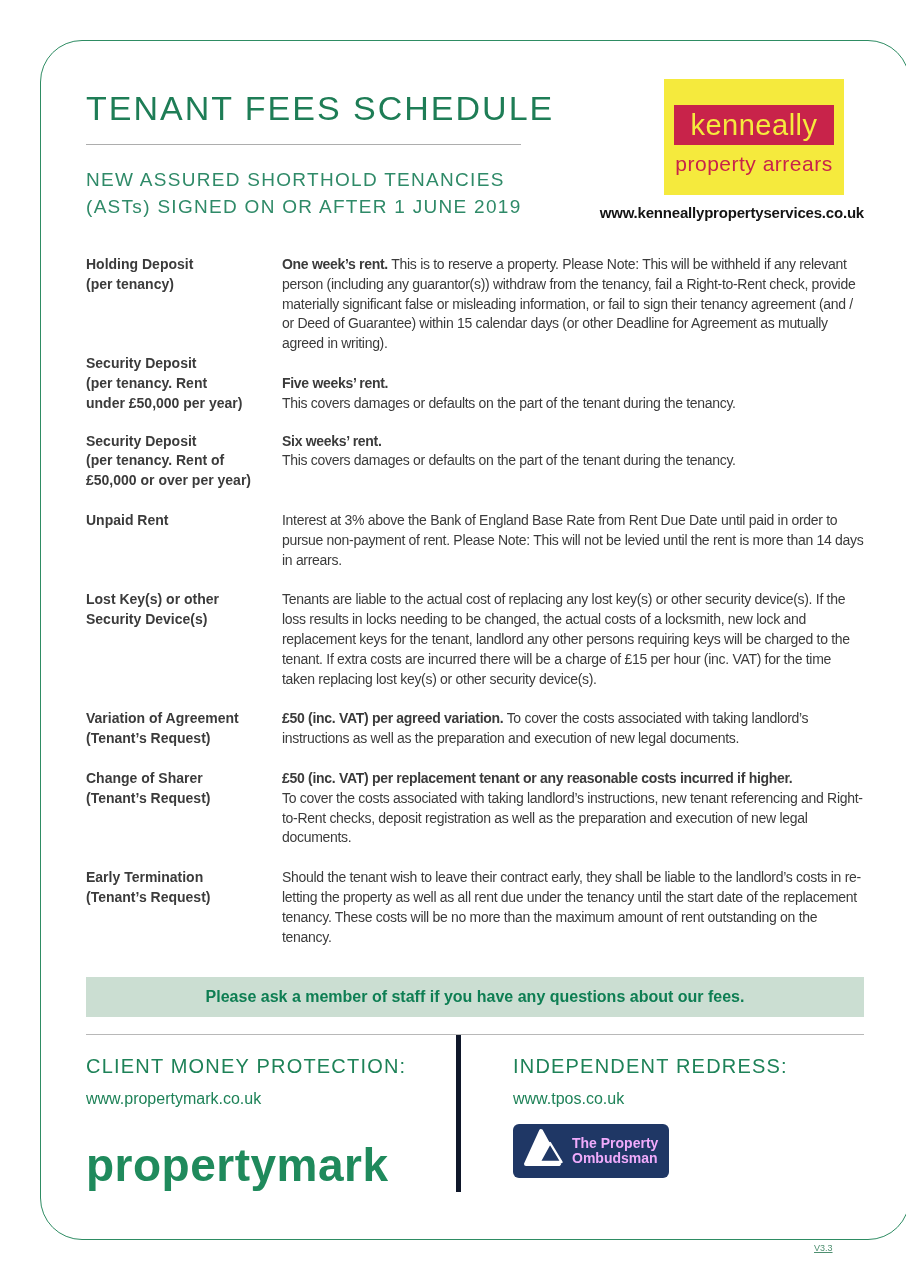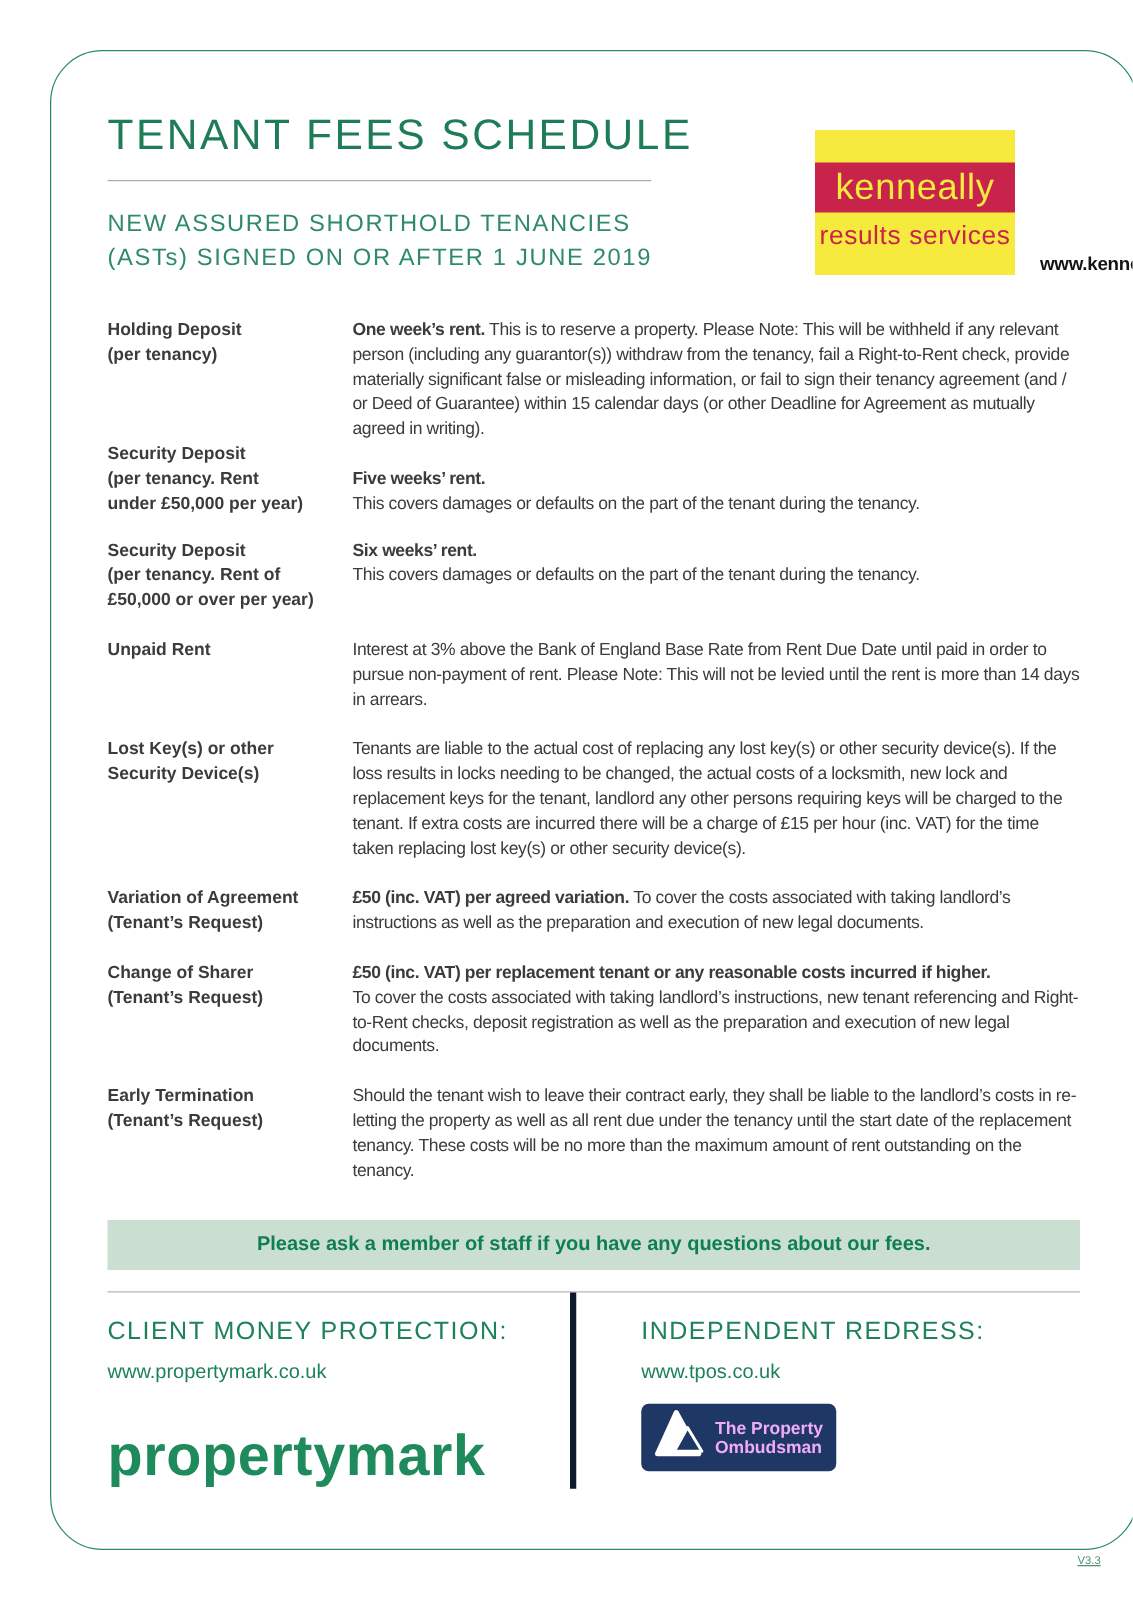--- a/index.html
+++ b/index.html
@@ -27,21 +27,21 @@
     font-size: 34px; font-weight: 400;
     letter-spacing: 2px; color: #1e7d56;
     white-space: nowrap;
   }
   .title-rule { border: none; border-top: 1px solid #adadad; margin-top: 16px; width: 435px; }
   .subtitle {
     margin-top: 22px;
     font-size: 19px; line-height: 26.5px;
     letter-spacing: 1.3px; color: #2f8a68;
   }
-  .brand { width: 212px; margin-top: -10px; display: flex; flex-direction: row; align-items: flex-end; }
+  .brand { width: 212px; margin-top: -10px; display: flex; flex-direction: column; align-items: flex-end; }
   .logo-box {
     width: 180px; height: 116px;
     background: #f5ea3d;
     margin-right: 20px;
     display: flex; flex-direction: column; align-items: center;
     padding-top: 26px;
   }
   .logo-red-box {
     width: 160px; height: 40px;
     background: #c8234a;
@@ -91,21 +91,21 @@
   }
   .tpo-logo {
     margin-top: 16px;
     width: 156px; height: 54px;
     background: #1f3765; border-radius: 6px;
     display: flex; align-items: center;
     padding: 0 8px; gap: 5px;
   }
   .tpo-text { color: #f0abfc; font-weight: 700; font-size: 14px; line-height: 15.5px; white-space: nowrap; }
   .version {
-    position: absolute; left: 862px; top: 1243px;
+    position: absolute; left: 814px; top: 1243px;
     font-size: 9px; color: #4e8f70; text-decoration: underline;
   }
 </style>
 </head>
 <body>
 
 <div class="frame">
 
   <div class="header">
     <div class="header-left">
@@ -114,21 +114,21 @@
       <div class="subtitle">
         <div>NEW ASSURED SHORTHOLD TENANCIES</div>
         <div>(ASTs) SIGNED ON OR AFTER 1 JUNE 2019</div>
       </div>
     </div>
     <div class="brand">
       <div class="logo-box">
         <div class="logo-red-box">
           <span class="logo-wordmark">kenneally</span>
         </div>
-        <div class="logo-tagline">results services</div>
+        <div class="logo-tagline">property arrears</div>
       </div>
       <div class="brand-url">www.kenneallypropertyservices.co.uk</div>
     </div>
   </div>
 
   <div class="fees">
     <div class="fee-row">
       <div class="fee-label">
           <div>Holding Deposit</div>
           <div>(per tenancy)</div>

